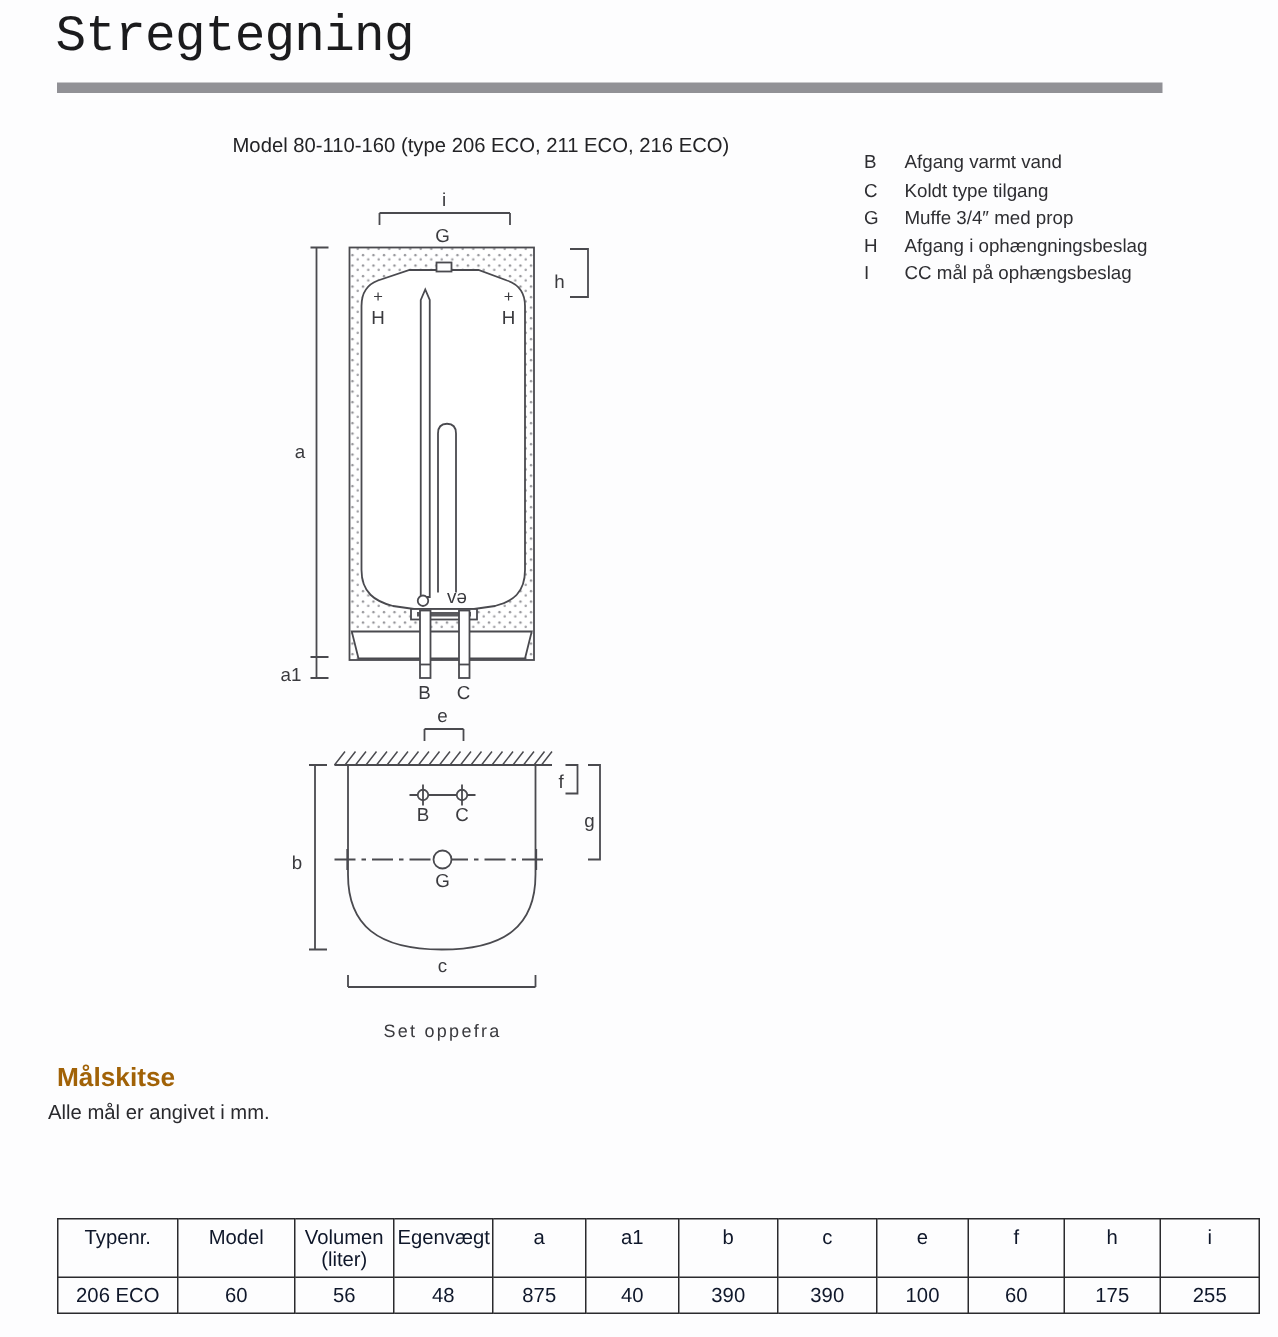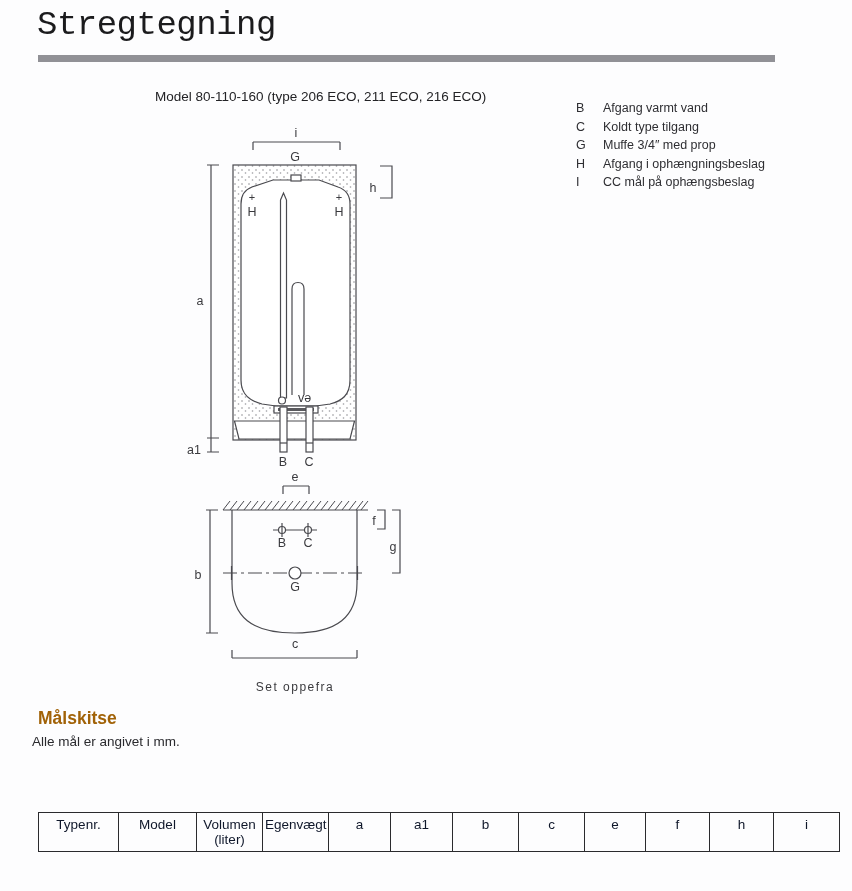--- a/index.html
+++ b/index.html
@@ -234,14 +234,28 @@
       <th>a1</th>
       <th>b</th>
       <th>c</th>
       <th>e</th>
       <th>f</th>
       <th>h</th>
       <th>i</th>
     </tr>
   </thead>
   <tbody>
+    <tr>
+      <td>206 ECO</td>
+      <td>60</td>
+      <td>56</td>
+      <td>48</td>
+      <td>875</td>
+      <td>40</td>
+      <td>390</td>
+      <td>390</td>
+      <td>100</td>
+      <td>60</td>
+      <td>175</td>
+      <td>255</td>
+    </tr>
   </tbody>
 </table>
 
 </body></html>

